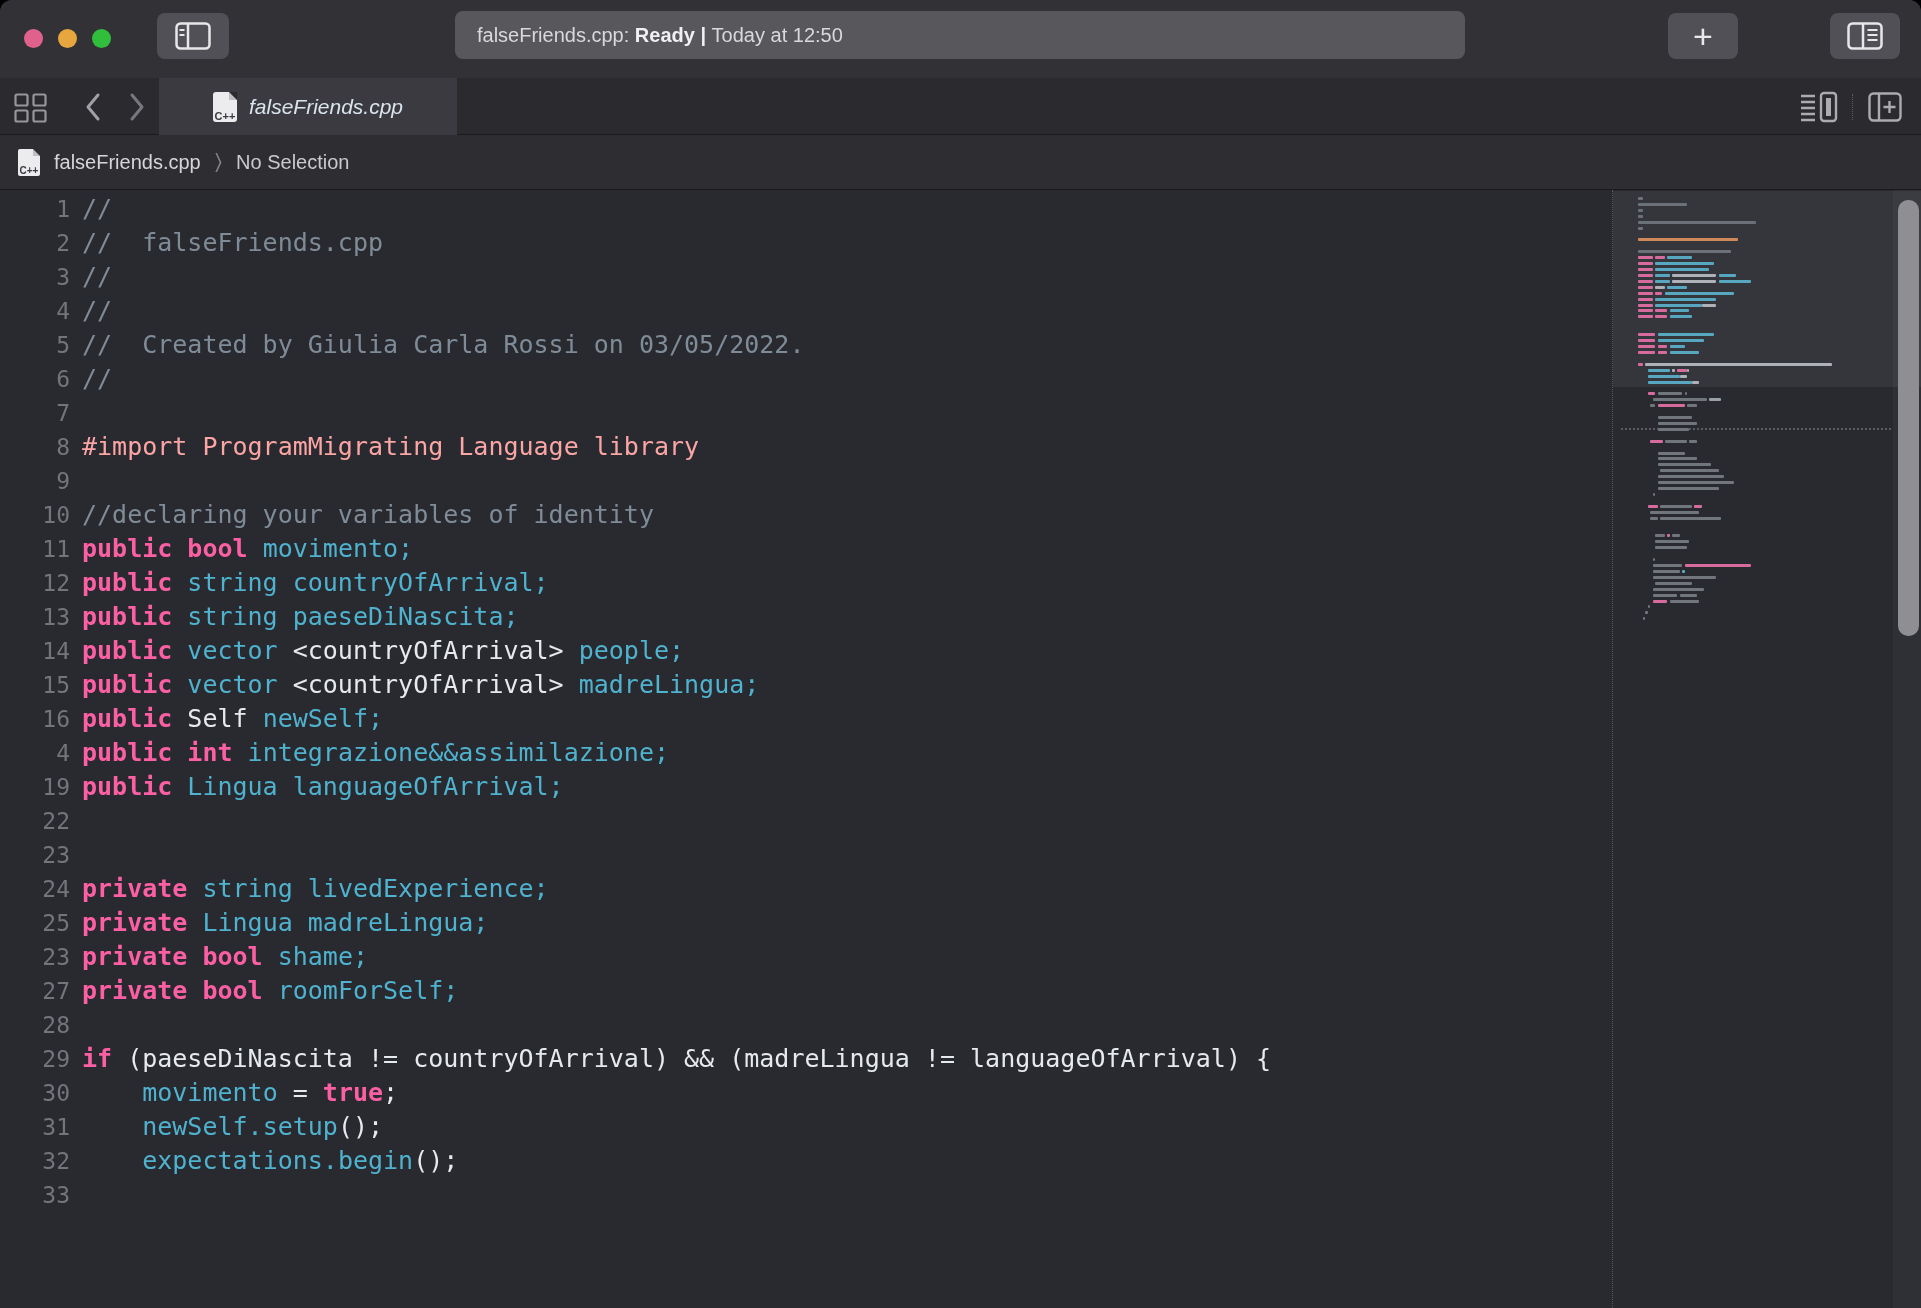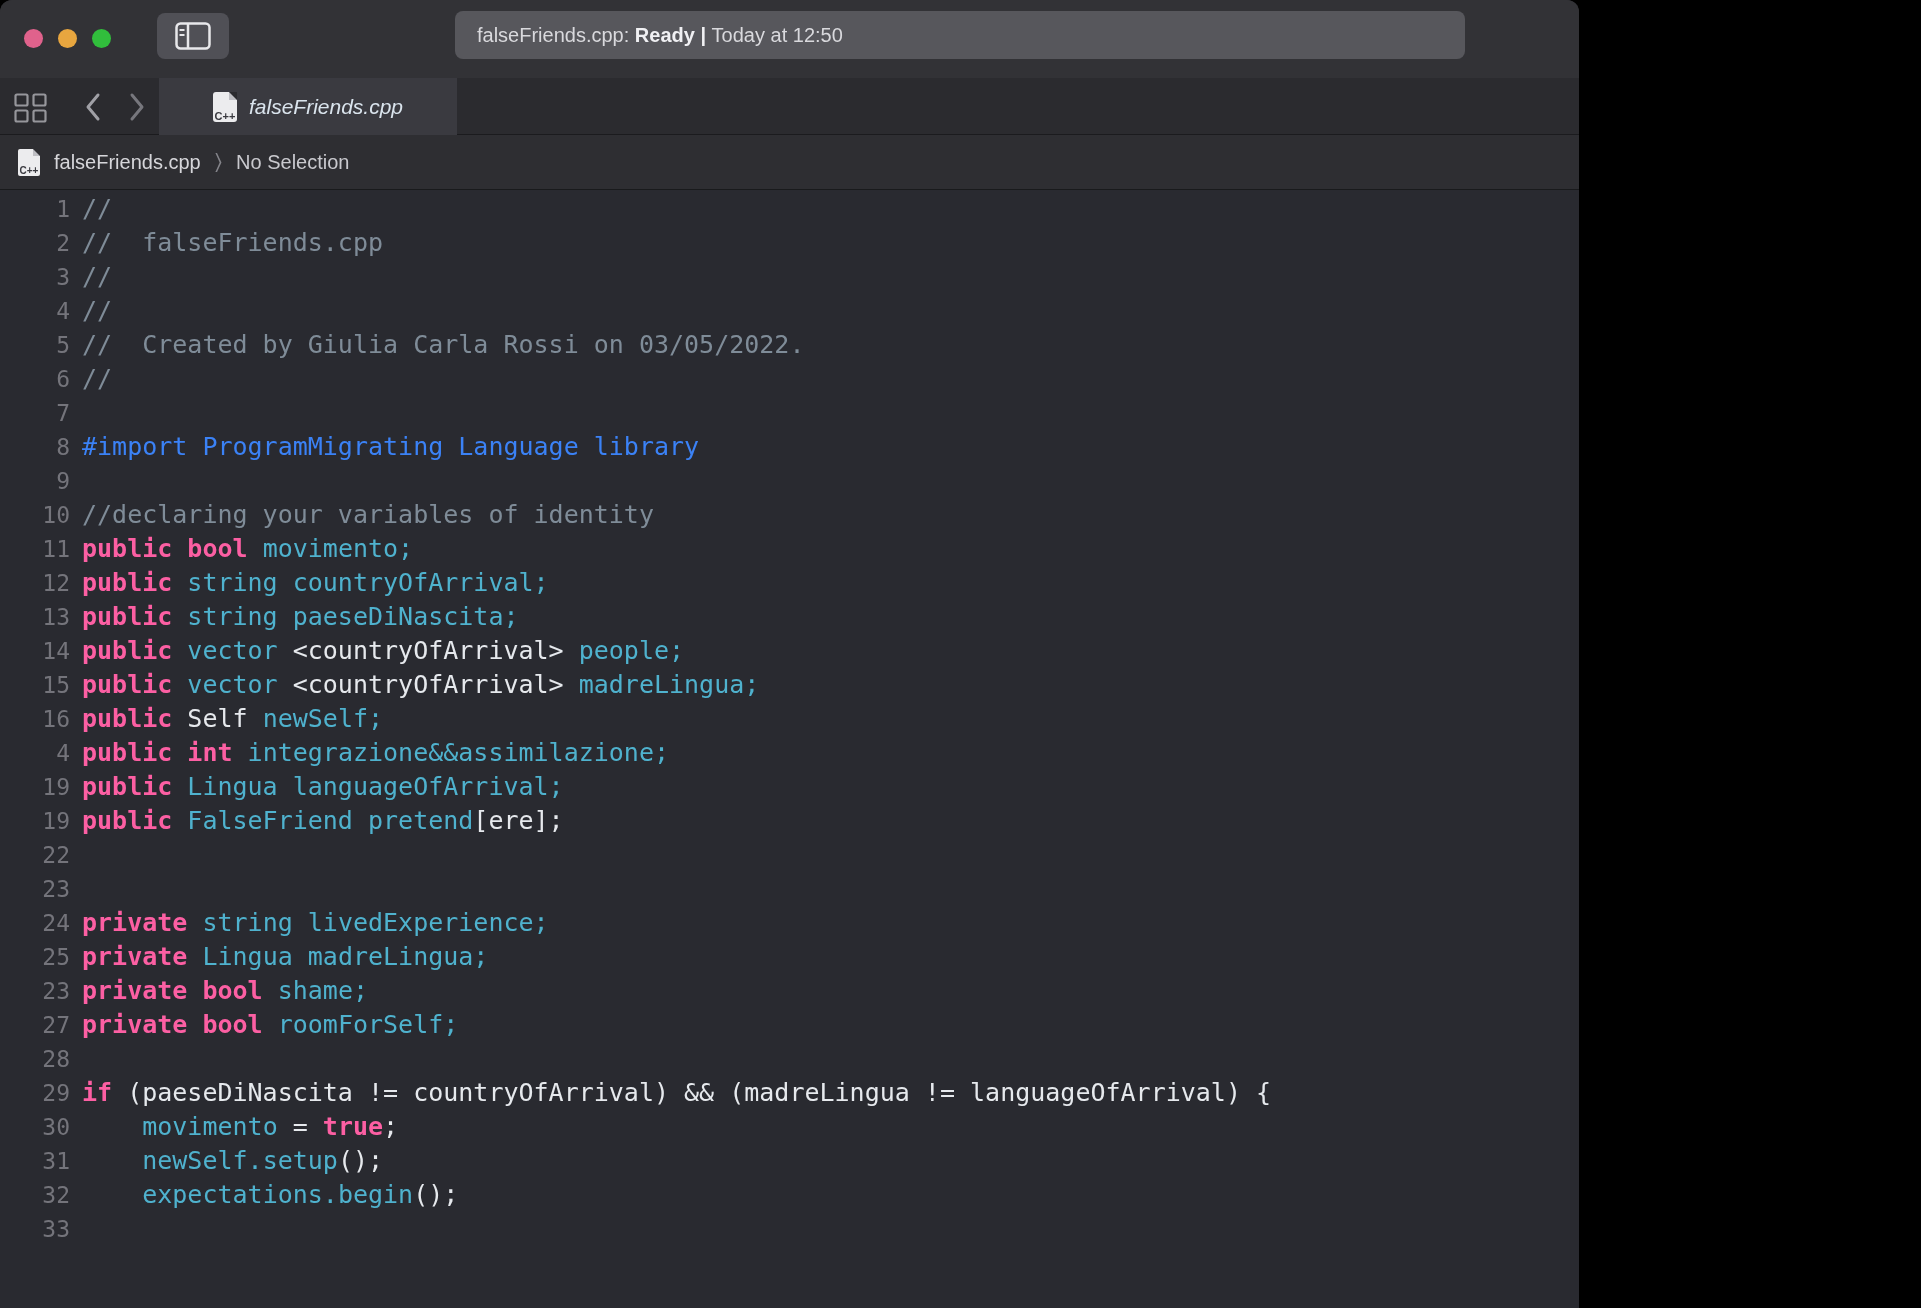--- a/index.html
+++ b/index.html
@@ -1,17 +1,17 @@
 <!DOCTYPE html>
 <html><head>
 <meta charset="utf-8">
 <style>
   html,body{margin:0;padding:0;background:#000;width:1921px;height:1308px;overflow:hidden;
     font-family:"Liberation Sans",sans-serif;-webkit-font-smoothing:antialiased;}
-  .window{position:absolute;left:0;top:0;width:1579px;height:1308px;background:#292A30;
+  .window{position:absolute;left:0;top:0;width:1921px;height:1308px;background:#292A30;
     border-radius:12px 12px 0 0;overflow:hidden;}
   
   .titlebar{position:absolute;left:0;top:0;width:100%;height:78px;background:#323236;}
   .tlight{position:absolute;top:29px;width:19px;height:19px;border-radius:50%;}
   .tl-close{left:24px;background:#E0628C;}
   .tl-min{left:58px;background:#E8A63F;}
   .tl-zoom{left:92px;background:#31BE3C;}
   .tbtn{position:absolute;background:#505056;border-radius:8px;display:flex;align-items:center;justify-content:center;}
   .btn-sidebar{left:157px;top:13px;width:72px;height:46px;}
   .btn-plus{left:1668px;top:13px;width:70px;height:46px;color:#E9E9EC;font-size:34px;font-weight:300;line-height:0;}
@@ -36,21 +36,21 @@
   .jumpbar{position:absolute;left:0;top:135px;width:100%;height:55px;background:#2E2E32;border-bottom:1px solid #191A1C;
     box-sizing:border-box;display:flex;align-items:center;padding-left:18px;gap:14px;}
   .crumb{font-size:20px;color:#D6D6DA;}
   .crumb2{font-size:20px;color:#C9C9CE;}
   .crumbsep{font-size:22px;color:#84848A;font-weight:300;}
   
   .editor{position:absolute;left:0;top:190px;width:1612px;height:1118px;background:#292A30;padding-top:2px;box-sizing:border-box;overflow:hidden;}
   .line{height:34px;line-height:34px;white-space:pre;font-family:"DejaVu Sans Mono","Liberation Mono",monospace;font-size:25px;}
   .ln{display:inline-block;width:82px;padding-right:12px;box-sizing:border-box;text-align:right;
     color:#74747B;font-size:23px;vertical-align:top;}
-  .tc{color:#7F8C98}.tk{color:#FC5FA3;font-weight:bold}.ti{color:#4FB2CE}.tp{color:#E6E9ED}.td{color:#3b82f6}
+  .tc{color:#7F8C98}.tk{color:#FC5FA3;font-weight:bold}.ti{color:#4FB2CE}.tp{color:#E6E9ED}.td{color:#fca5a5}
   
   .minimap{position:absolute;left:1612px;top:190px;width:309px;height:1118px;background:#292A30;
     border-left:1px dotted #56565B;box-sizing:border-box;}
   .mm-highlight{position:absolute;left:0;top:1px;width:100%;height:196px;background:rgba(255,255,255,0.06);}
   .mm-bar{position:absolute;height:3px;border-radius:1px;}
   .mm-divider{position:absolute;left:8px;top:238px;width:270px;border-top:2px dotted #5A5A60;}
   .mm-track{position:absolute;right:0;top:0;width:28px;height:100%;background:rgba(255,255,255,0.03);}
   .mm-thumb{position:absolute;left:285px;top:10px;width:21px;height:436px;background:#8E8E93;border-radius:10px;}
   
   svg{display:block}
@@ -167,21 +167,20 @@
       <div class="line"><span class="ln">9</span></div>
       <div class="line"><span class="ln">10</span><span class="tc">//declaring your variables of identity</span></div>
       <div class="line"><span class="ln">11</span><span class="tk">public </span><span class="tk">bool </span><span class="ti">movimento;</span></div>
       <div class="line"><span class="ln">12</span><span class="tk">public </span><span class="ti">string countryOfArrival;</span></div>
       <div class="line"><span class="ln">13</span><span class="tk">public </span><span class="ti">string paeseDiNascita;</span></div>
       <div class="line"><span class="ln">14</span><span class="tk">public </span><span class="ti">vector </span><span class="tp">&lt;countryOfArrival&gt; </span><span class="ti">people;</span></div>
       <div class="line"><span class="ln">15</span><span class="tk">public </span><span class="ti">vector </span><span class="tp">&lt;countryOfArrival&gt; </span><span class="ti">madreLingua;</span></div>
       <div class="line"><span class="ln">16</span><span class="tk">public </span><span class="tp">Self </span><span class="ti">newSelf;</span></div>
       <div class="line"><span class="ln">4</span><span class="tk">public </span><span class="tk">int </span><span class="ti">integrazione&amp;&amp;assimilazione;</span></div>
       <div class="line"><span class="ln">19</span><span class="tk">public </span><span class="ti">Lingua languageOfArrival;</span></div>
-      <div class="line"><span class="ln">19</span><span class="tk">public </span><span class="ti">FalseFriend pretend</span><span class="tp">[ere];</span></div>
       <div class="line"><span class="ln">22</span></div>
       <div class="line"><span class="ln">23</span></div>
       <div class="line"><span class="ln">24</span><span class="tk">private </span><span class="ti">string livedExperience;</span></div>
       <div class="line"><span class="ln">25</span><span class="tk">private </span><span class="ti">Lingua madreLingua;</span></div>
       <div class="line"><span class="ln">23</span><span class="tk">private </span><span class="tk">bool </span><span class="ti">shame;</span></div>
       <div class="line"><span class="ln">27</span><span class="tk">private </span><span class="tk">bool </span><span class="ti">roomForSelf;</span></div>
       <div class="line"><span class="ln">28</span></div>
       <div class="line"><span class="ln">29</span><span class="tk">if </span><span class="tp">(paeseDiNascita != countryOfArrival) &amp;&amp; (madreLingua != languageOfArrival) {</span></div>
       <div class="line"><span class="ln">30</span><span class="tp">    </span><span class="ti">movimento </span><span class="tp">= </span><span class="tk">true</span><span class="tp">;</span></div>
       <div class="line"><span class="ln">31</span><span class="tp">    </span><span class="ti">newSelf.setup</span><span class="tp">();</span></div>

